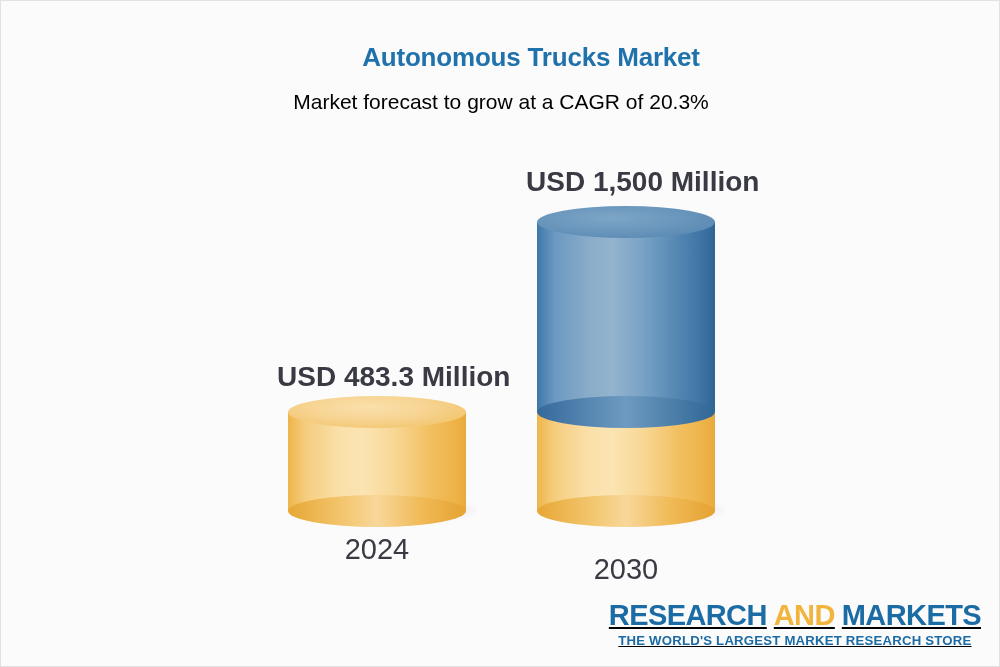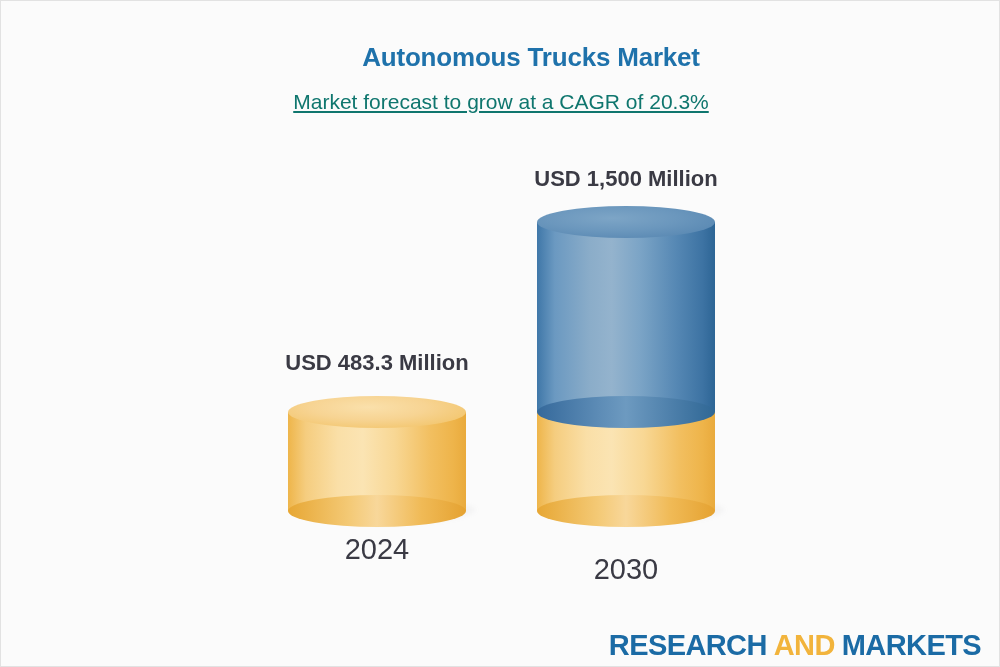--- a/index.html
+++ b/index.html
@@ -22,33 +22,32 @@
     text-align:center;
     font-size:26px; font-weight:bold;
     color:#1f72ab;
     letter-spacing:-0.2px;
     margin-left:30px;
   }
   #chart-subtitle {
     position:absolute; left:0; top:89px; width:1000px;
     text-align:center;
     font-size:21px; font-weight:normal;
-    color:#0f766e;
-    text-decoration:underline;
+    color:#000000;
   }
 
   
   .value-label {
     position:absolute;
     text-align:center;
-    font-size:22px; font-weight:bold;
+    font-size:28px; font-weight:bold;
     color:#3a3a44;
     white-space:nowrap;
   }
-  #value-label-2024 { left:276px; top:349px; width:200px; }
+  #value-label-2024 { left:276px; top:360px; width:200px; }
   #value-label-2030 { left:525px; top:165px; width:200px; }
 
   
   .category-label {
     position:absolute;
     text-align:center;
     font-size:29px; font-weight:normal;
     color:#3a3a44;
   }
   #category-label-2024 { left:276px; top:532px; width:200px; }
@@ -135,22 +134,23 @@
       #e7a734 0%, #f4ca77 35%, #f8d79a 50%, #f0ba56 75%, #e5a231 100%);
   }
 
   
   #source-url {
     position:absolute; left:30px; bottom:23px;
     font-size:15px; color:#8b8b93;
     letter-spacing:0.1px;
   }
   #brand-logo {
-    position:absolute; right:18px; bottom:6px;
-    text-align:center;
+    position:absolute; right:18px; bottom:18px;
+    text-align:center;
+    text-decoration:underline;
   }
   #brand-wordmark {
     font-size:29px; font-weight:bold;
     letter-spacing:-0.6px;
     line-height:1.0;
     white-space:nowrap;
   }
   .brand-blue { color:#1b6ba5; }
   .brand-gold { color:#f2b43c; }
   #brand-tagline {
@@ -200,15 +200,16 @@
   </div>
 
   <div id="category-label-2024" class="category-label">2024</div>
   <div id="category-label-2030" class="category-label">2030</div>
 
 
   <div id="brand-logo">
     <div id="brand-wordmark">
       <span class="brand-blue">RESEARCH</span><span class="brand-gold" style="margin: 0px 7px;">AND</span><span class="brand-blue">MARKETS</span>
     </div>
+    <div id="brand-tagline">THE WORLD'S LARGEST MARKET RESEARCH STORE</div>
   </div>
 
 </div>
 
 </body></html>

